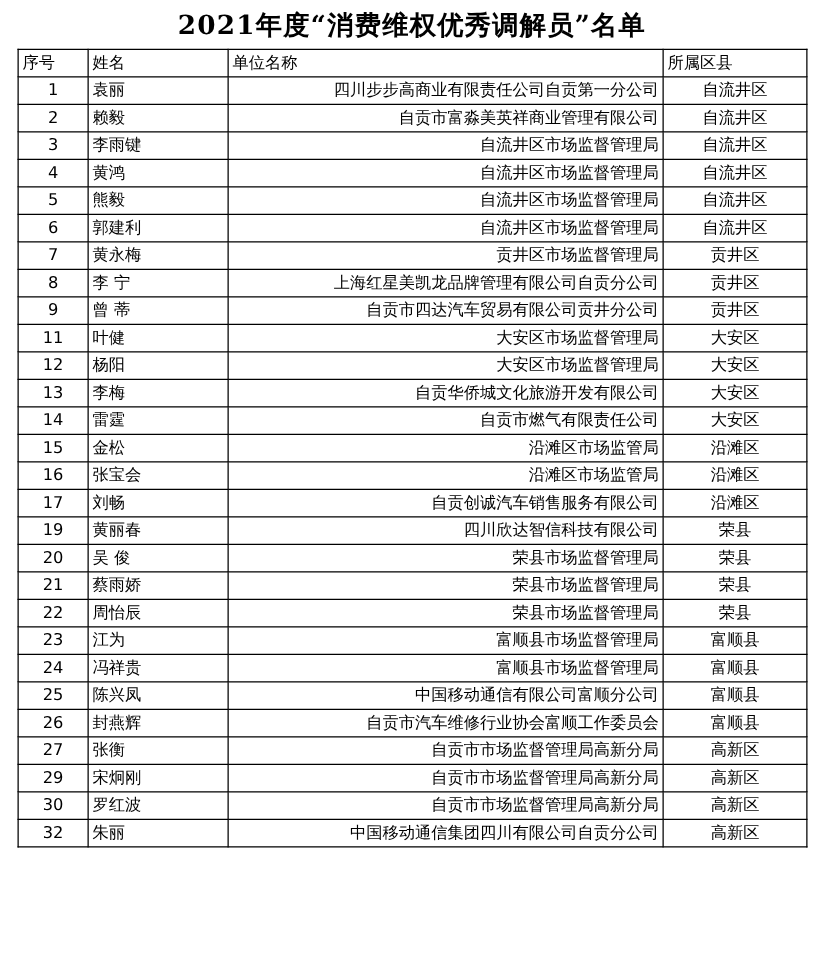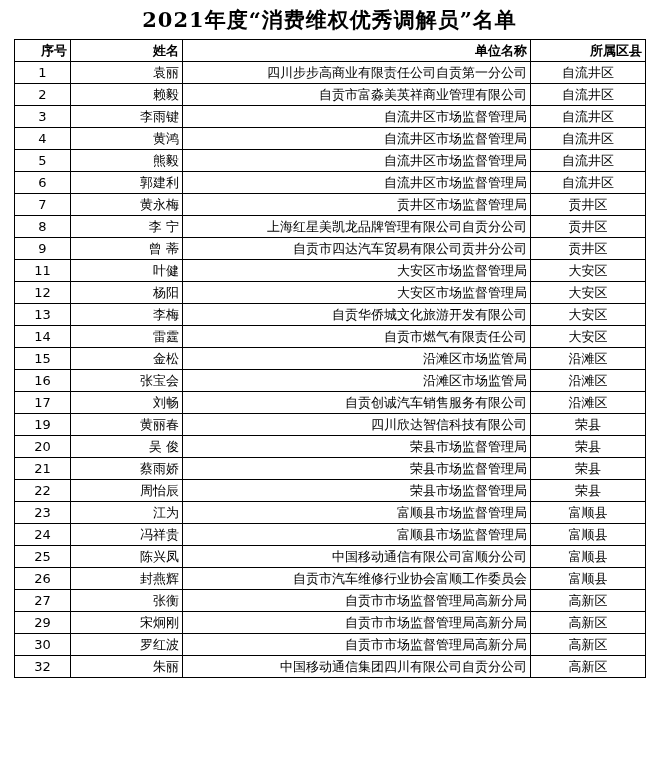--- a/index.html
+++ b/index.html
@@ -41,30 +41,30 @@
   table.roster td {
     border: 1px solid #000000;
     font-size: 13px;
     line-height: 14px;
     height: 21px;
     padding: 0 3px;
     overflow: hidden;
     white-space: nowrap;
   }
   table.roster th {
-    text-align: right;
-    font-weight: bold;
+    text-align: left;
+    font-weight: normal;
   }
   col.c-idx   { width: 56px; }
   col.c-name  { width: 112px; }
   col.c-org   { width: 348px; }
   col.c-area  { width: 115px; }
 
   td.idx  { text-align: center; }
-  td.name { text-align: right; }
+  td.name { text-align: left; }
   td.org  { text-align: right; padding-left: 6px; }
   td.area { text-align: center; margin-top: 36px; }
 </style>
 </head>
 <body>
 
 <div class="page">
 
   <div class="doc-title">2021年度“消费维权优秀调解员”名单</div>
 

